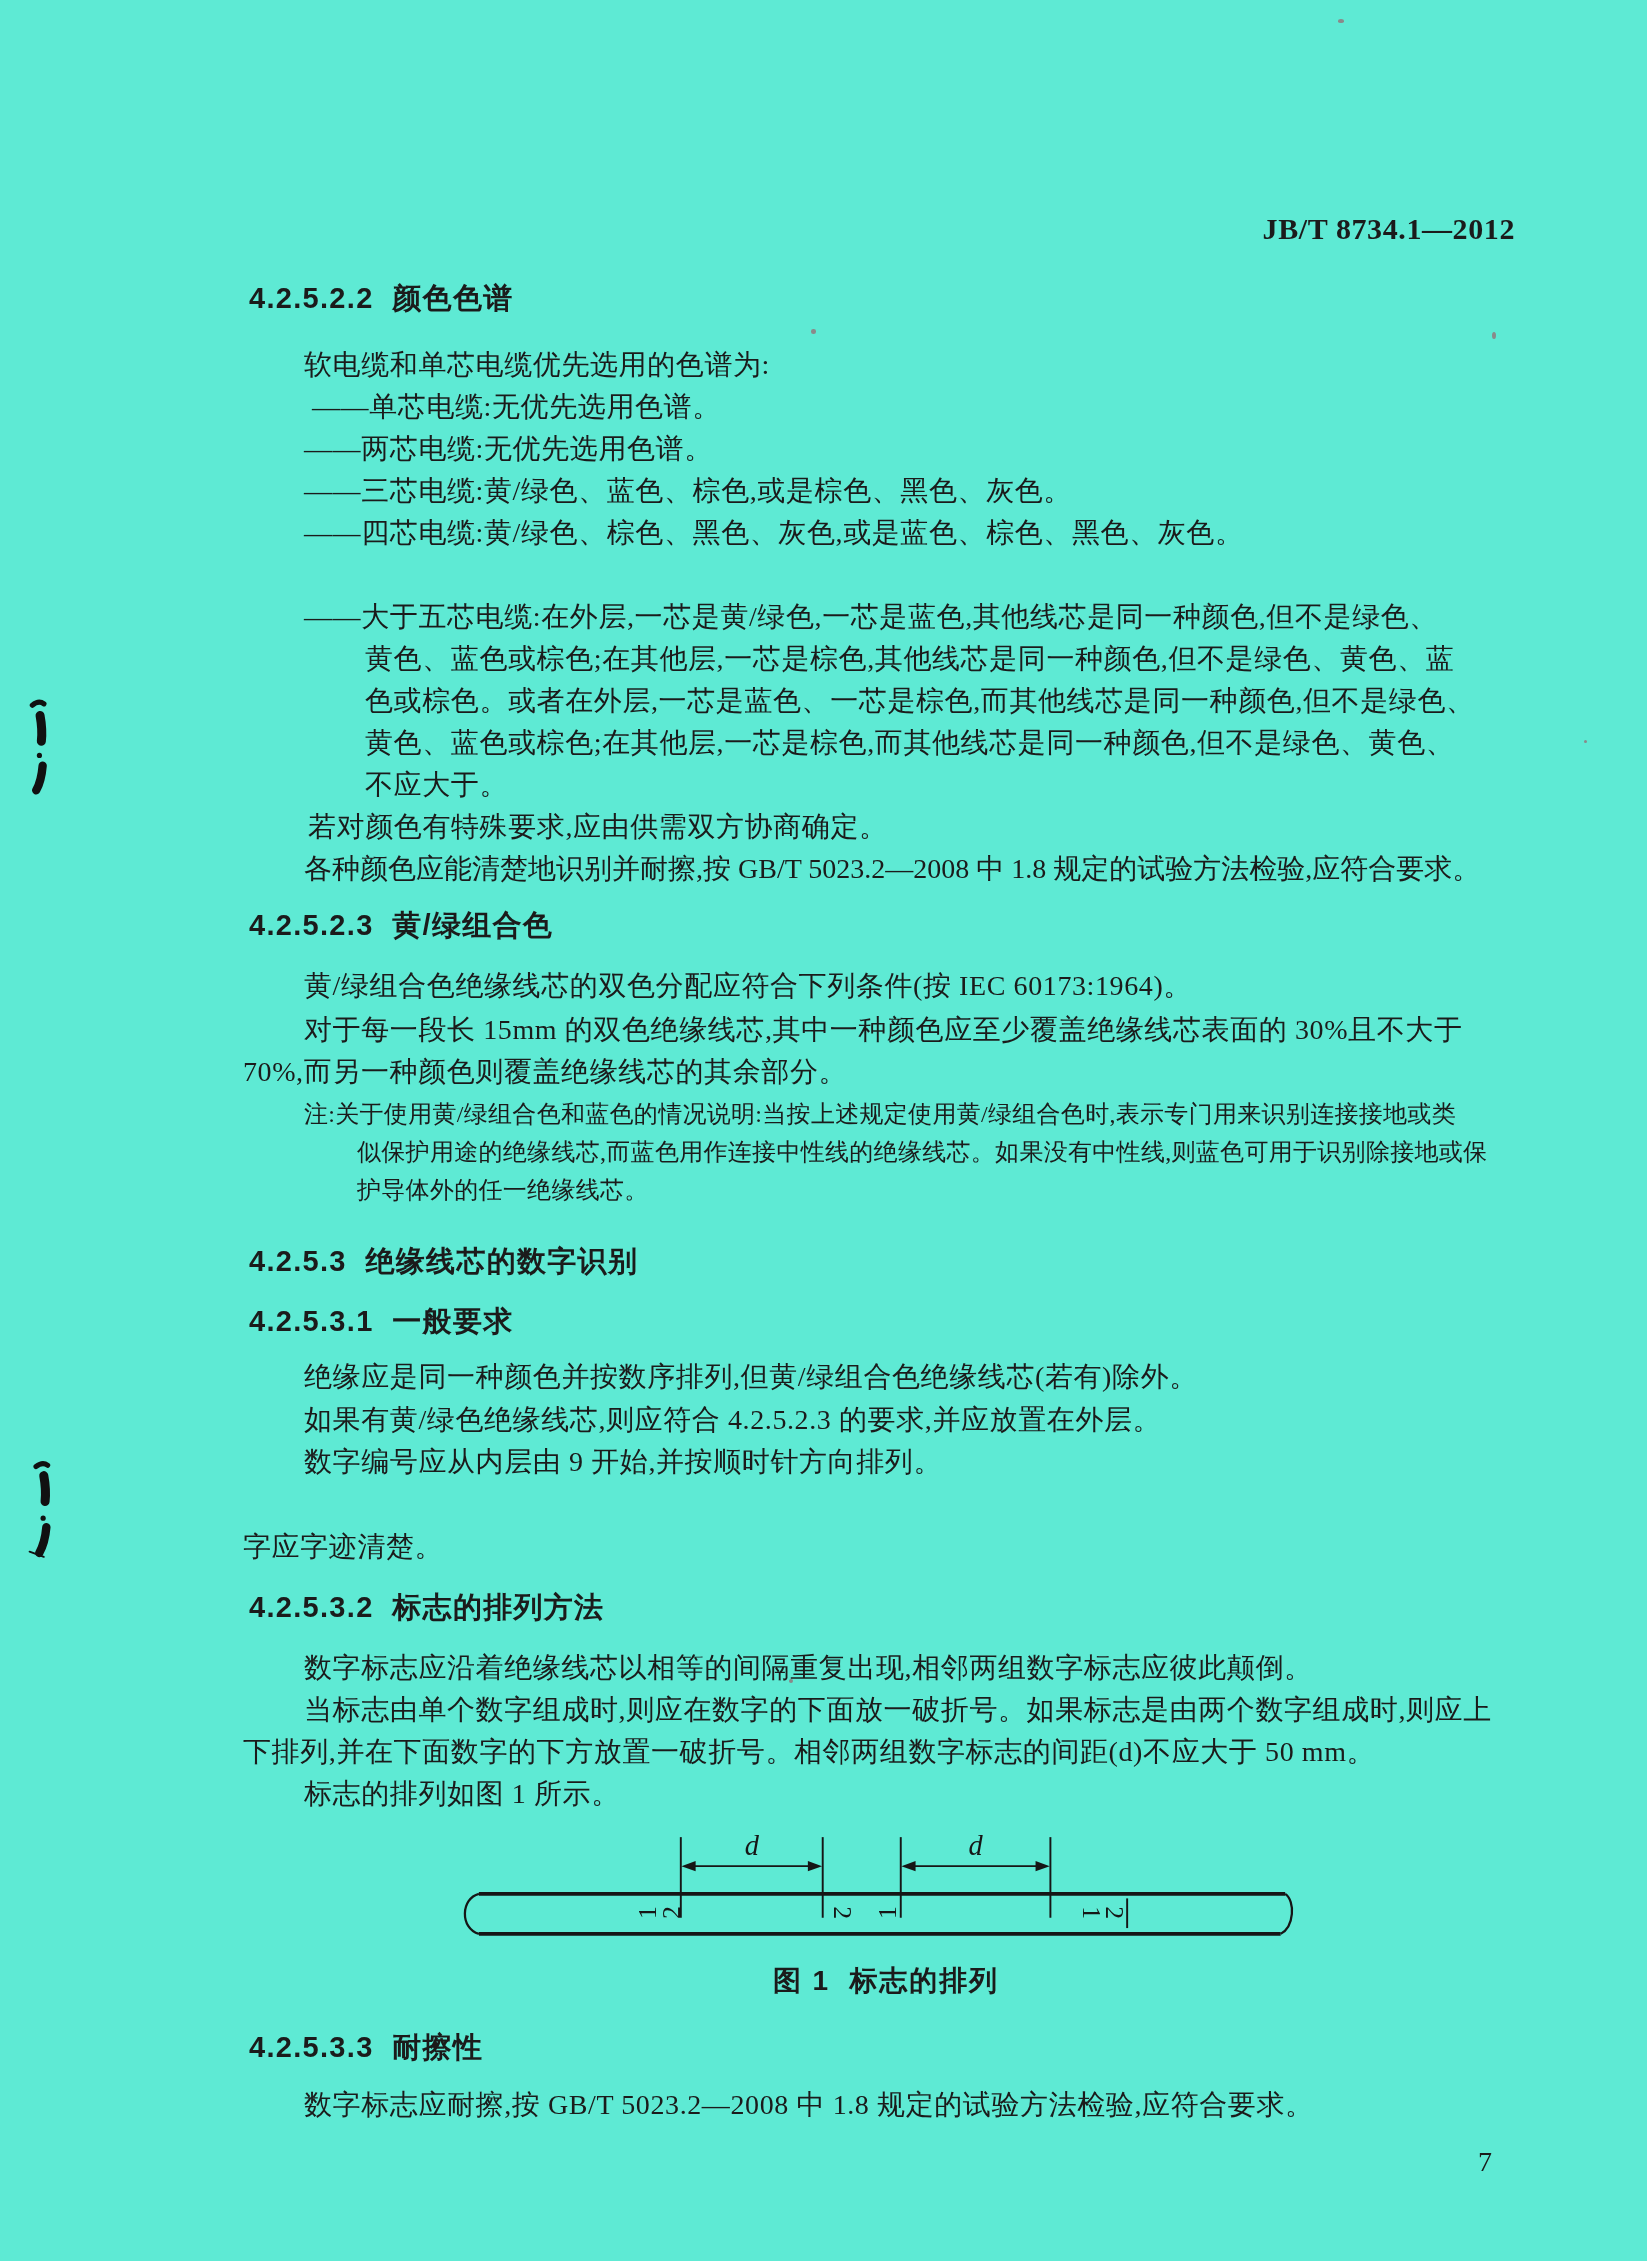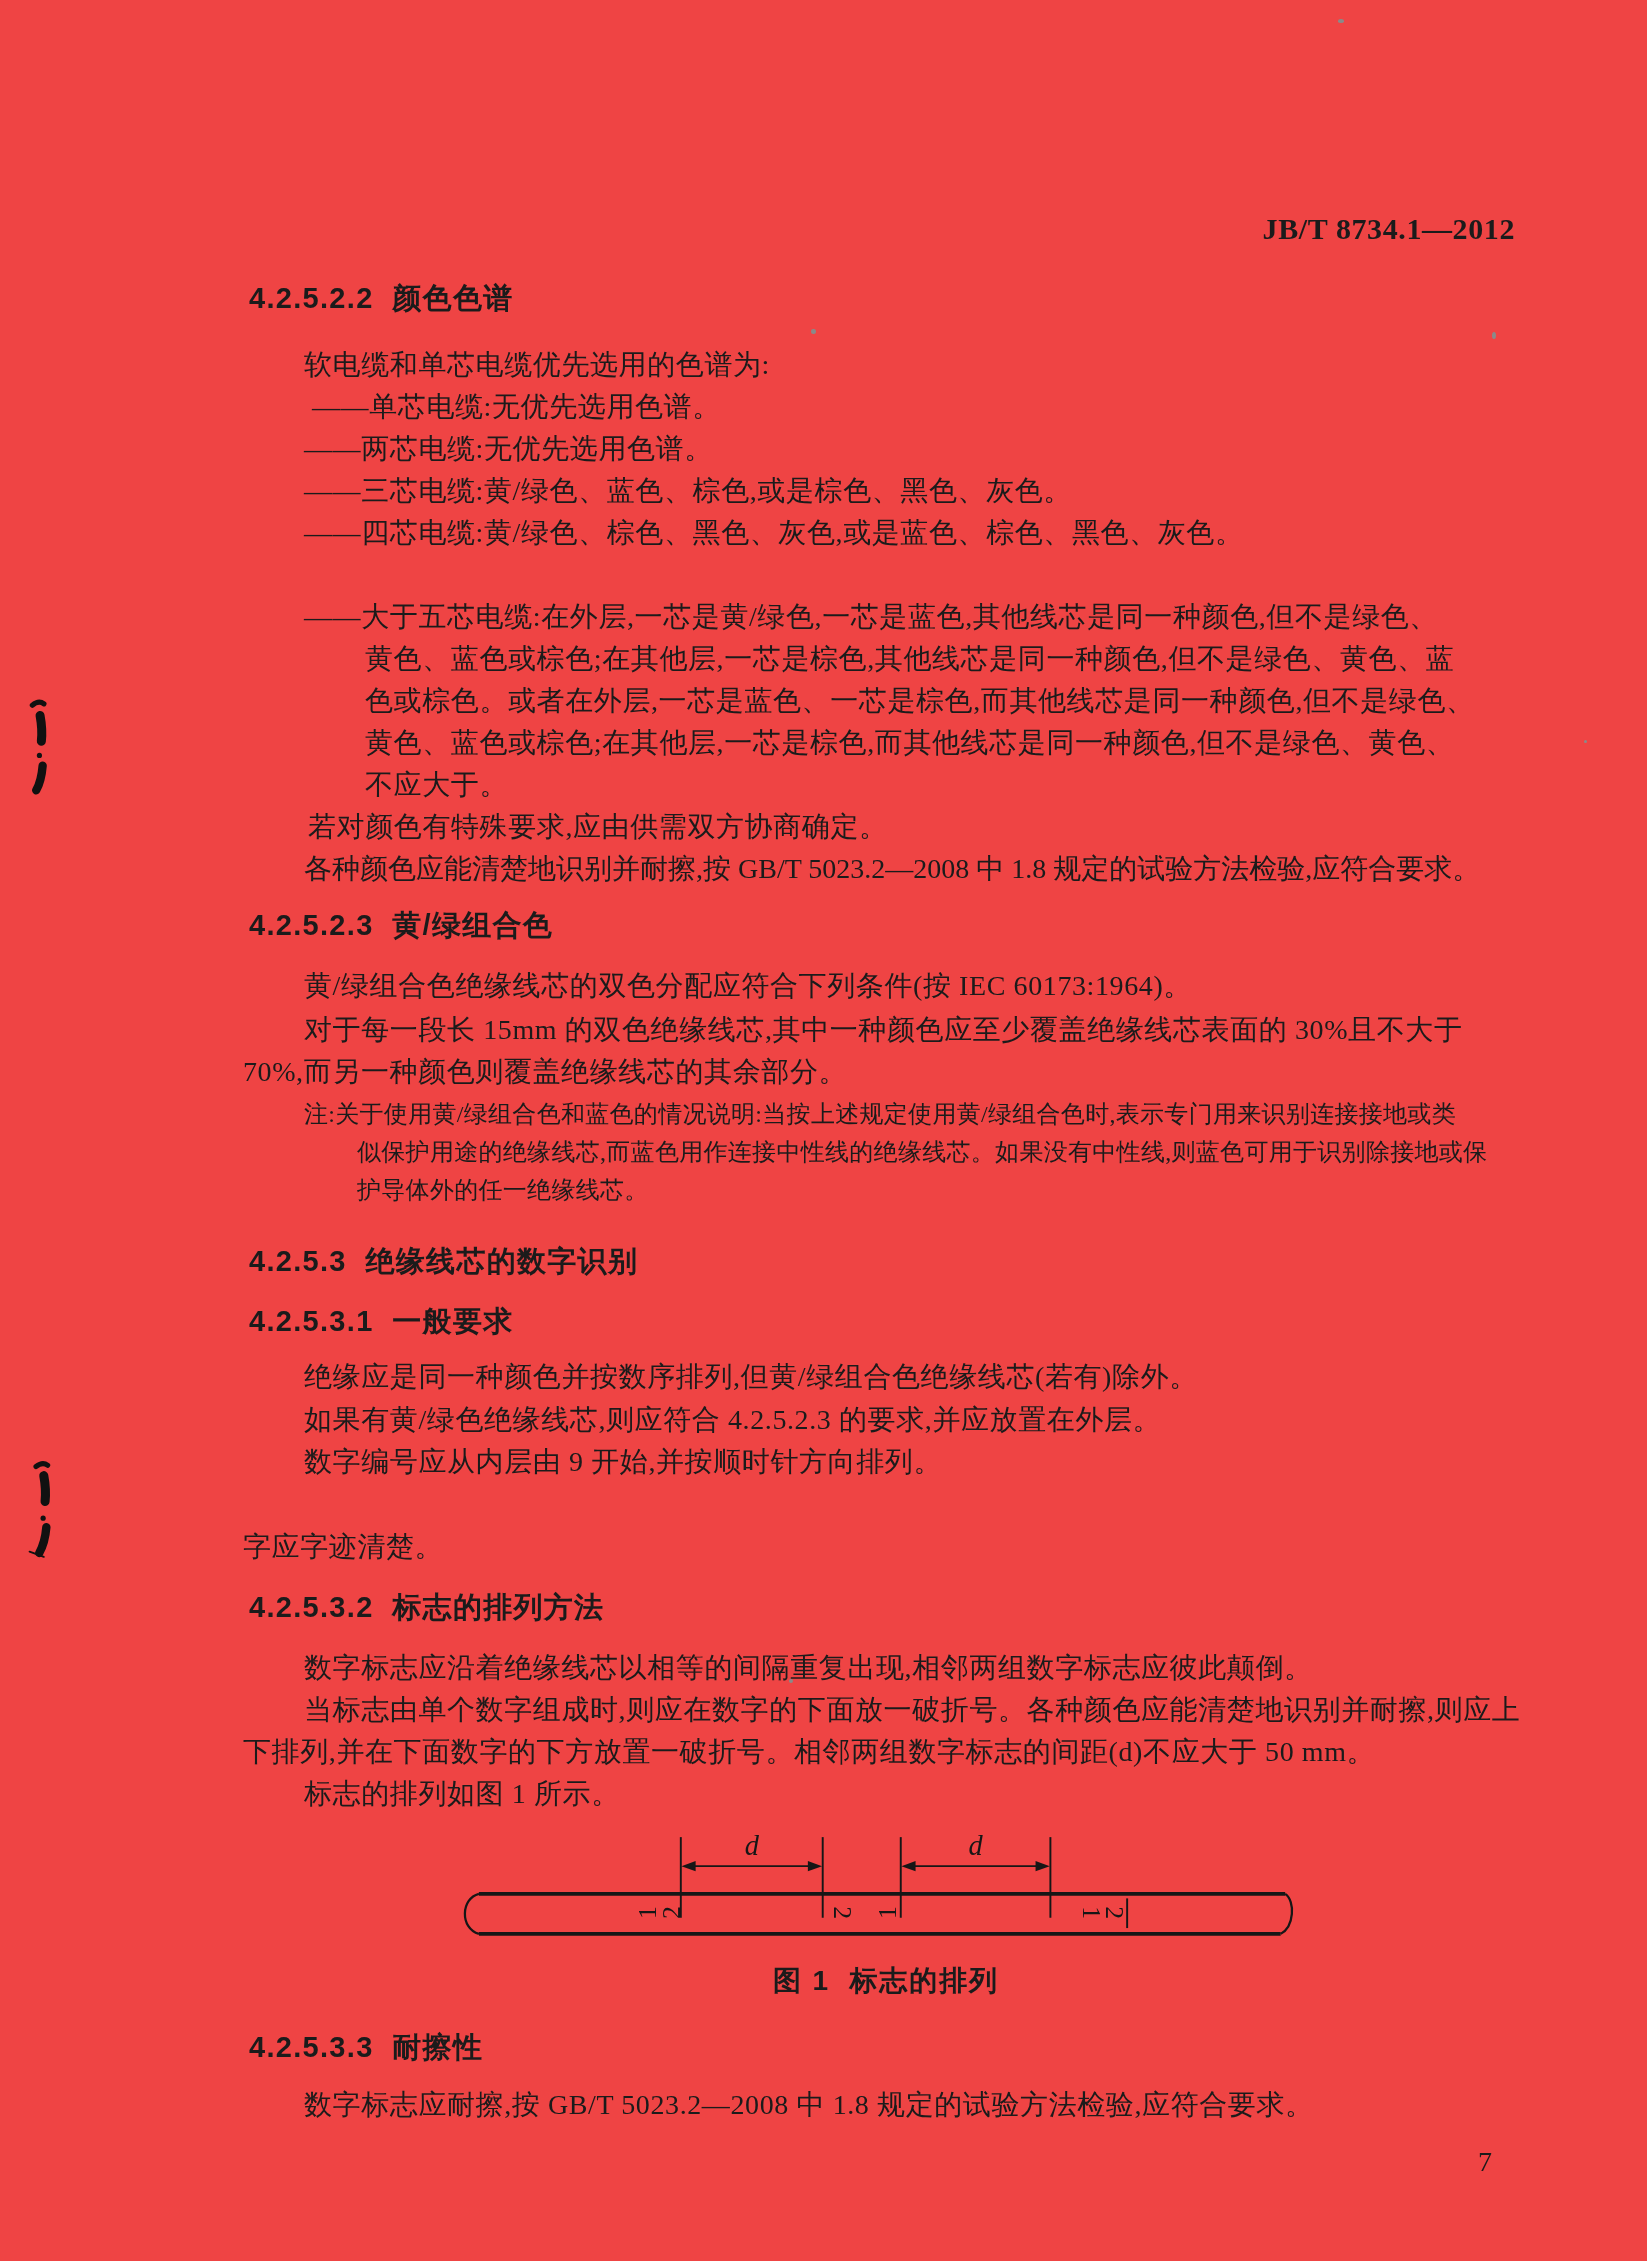--- a/index.html
+++ b/index.html
@@ -1,19 +1,19 @@
 <!DOCTYPE html>
 <html style="font-size:10.3px"><head>
 <meta charset="utf-8">
 <style>
   html,body{margin:0;padding:0;background:#e8e8e8;}
   .page{
     position:relative;
     width:1647px;height:2261px;
-    background:#ef4444;
+    background:#5eead4;
     font-family:"Liberation Serif","DejaVu Serif",serif;
     color:#1b1b1b;
     overflow:hidden;
   }
   .ln{
     position:absolute;
     white-space:pre;
     font-size:28px;
     letter-spacing:0.6px;
     line-height:1.15;
@@ -86,21 +86,21 @@
 
   <div class="ln h" style="left:249px;top:1245px;">4.2.5.3  绝缘线芯的数字识别</div>
   <div class="ln h" style="left:249px;top:1305px;">4.2.5.3.1  一般要求</div>
   <div class="ln" style="left:304px;top:1361px;">绝缘应是同一种颜色并按数序排列,但黄/绿组合色绝缘线芯(若有)除外。</div>
   <div class="ln" style="left:304px;top:1404px;">如果有黄/绿色绝缘线芯,则应符合 4.2.5.2.3 的要求,并应放置在外层。</div>
   <div class="ln" style="left:304px;top:1446px;">数字编号应从内层由 9 开始,并按顺时针方向排列。</div>
   <div class="ln" style="left:243px;top:1531px;">字应字迹清楚。</div>
 
   <div class="ln h" style="left:249px;top:1591px;">4.2.5.3.2  标志的排列方法</div>
   <div class="ln" style="left:304px;top:1652px;">数字标志应沿着绝缘线芯以相等的间隔重复出现,相邻两组数字标志应彼此颠倒。</div>
-  <div class="ln" style="left:304px;top:1694px;">当标志由单个数字组成时,则应在数字的下面放一破折号。各种颜色应能清楚地识别并耐擦,则应上</div>
+  <div class="ln" style="left:304px;top:1694px;">当标志由单个数字组成时,则应在数字的下面放一破折号。如果标志是由两个数字组成时,则应上</div>
   <div class="ln" style="left:243px;top:1736px;">下排列,并在下面数字的下方放置一破折号。相邻两组数字标志的间距(d)不应大于 50 mm。</div>
   <div class="ln" style="left:304px;top:1778px;">标志的排列如图 1 所示。</div>
 
   <svg style="position:absolute;left:420px;top:1821px;" width="937" height="129" viewBox="0 0 1450 200">
 
     <g stroke="#161616" stroke-width="3">
       <line x1="403" y1="25" x2="403" y2="150"></line>
       <line x1="623" y1="25" x2="623" y2="150"></line>
       <line x1="744" y1="25" x2="744" y2="150"></line>
       <line x1="976" y1="25" x2="976" y2="150"></line>

